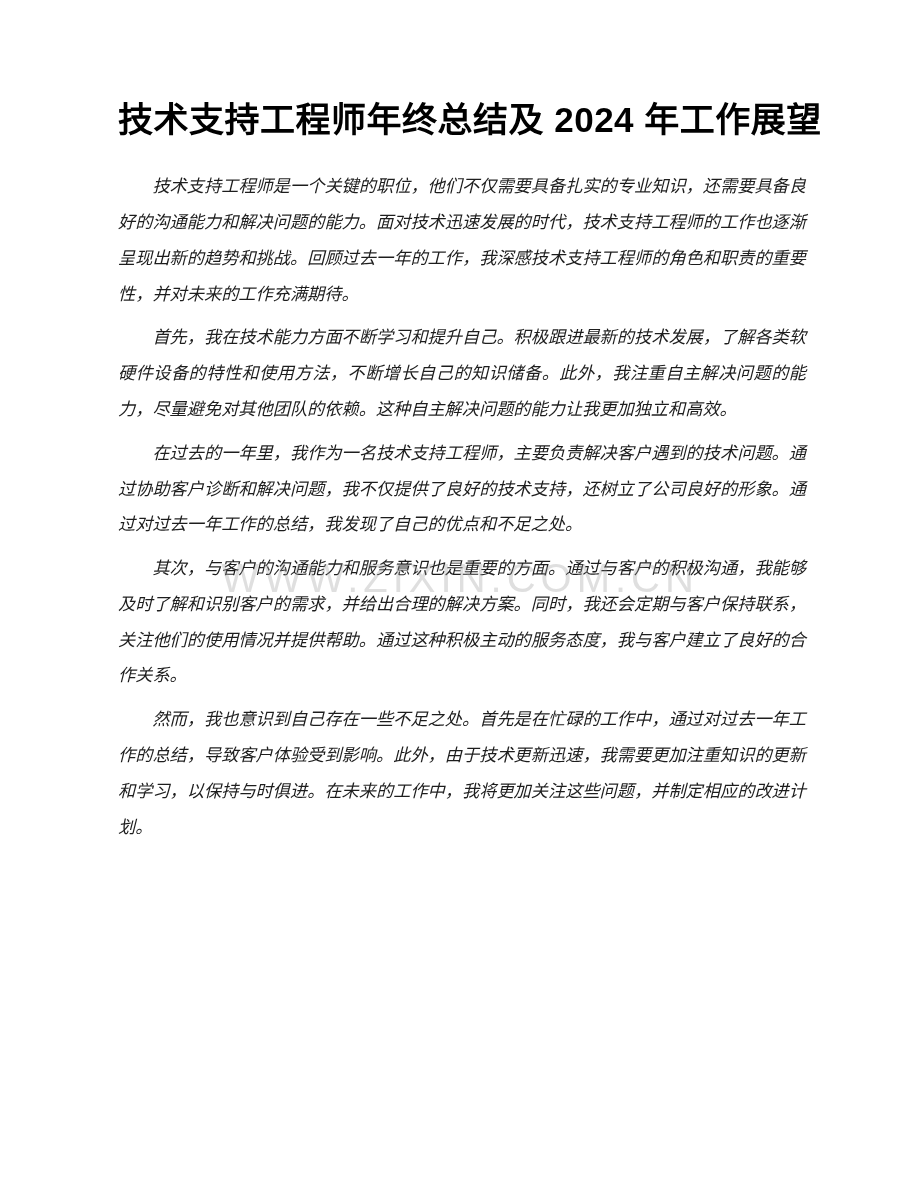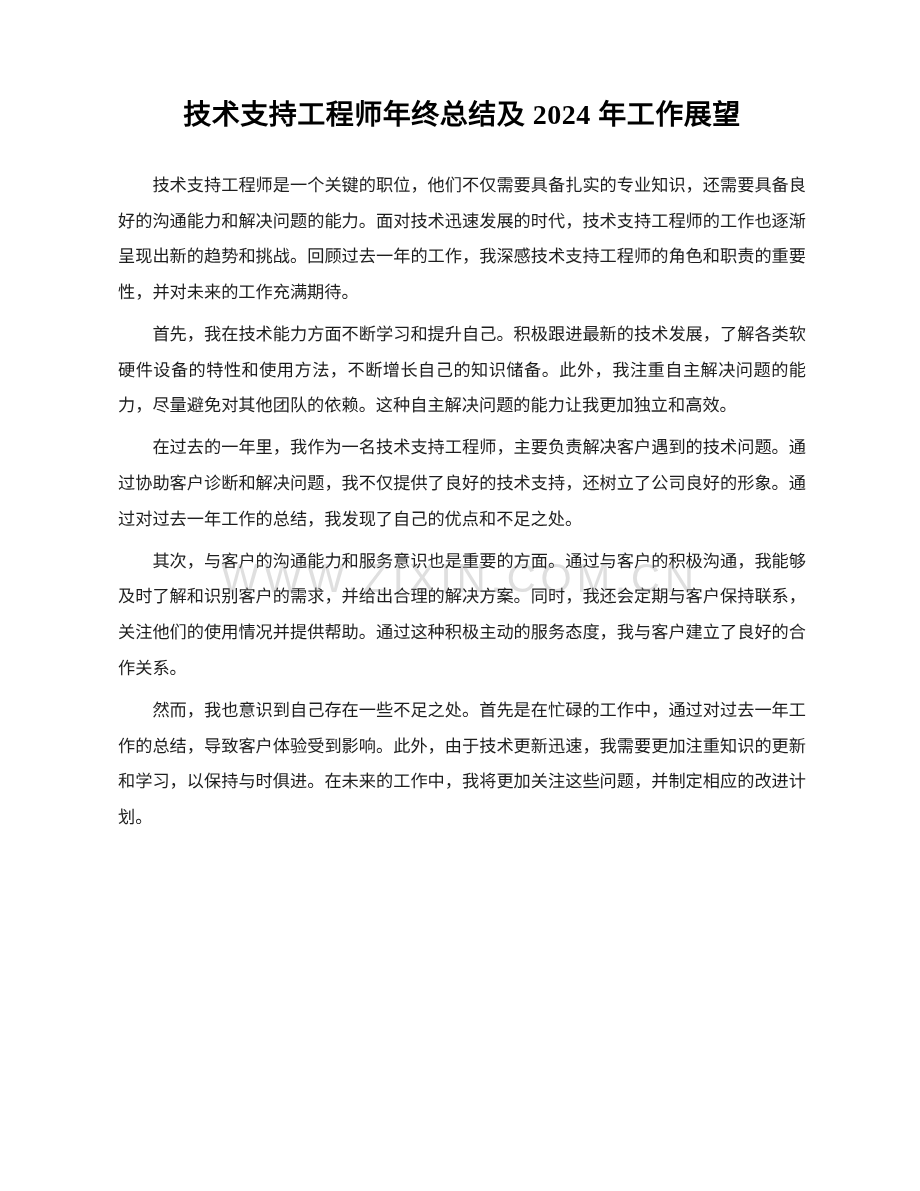--- a/index.html
+++ b/index.html
@@ -23,42 +23,43 @@
   }
 
   .page-inner {
     position: absolute;
     left: 118px;
     top: 96px;
     width: 688px;
   }
 
   .doc-title {
-    font-family: Liberation Serif, serif;
+    font-family: Liberation Sans, sans-serif;
     font-weight: bold;
-    font-size: 28px;
+    font-size: 35px;
     line-height: 1.35;
     letter-spacing: 0.5px;
     color: #000000;
     text-align: center;
-    margin: 0 0 34px 0;
+    margin: 0 0 26px 0;
     white-space: nowrap;
   }
 
   .doc-body {
     font-size: 17.2px;
     line-height: 2.08;
     color: #1d1d1d;
     text-align: justify;
     text-justify: inter-ideograph;
   }
 
   .doc-body p {
-    margin: 0 0 6px 0;
+    margin: 8px 0 6px 0;
     text-indent: 2em;
+    font-style: italic;
   }
 
   
   .watermark {
     position: absolute;
     left: 0;
     right: 0;
     top: 556px;
     text-align: center;
     font-family: "Liberation Sans", "DejaVu Sans", sans-serif;

